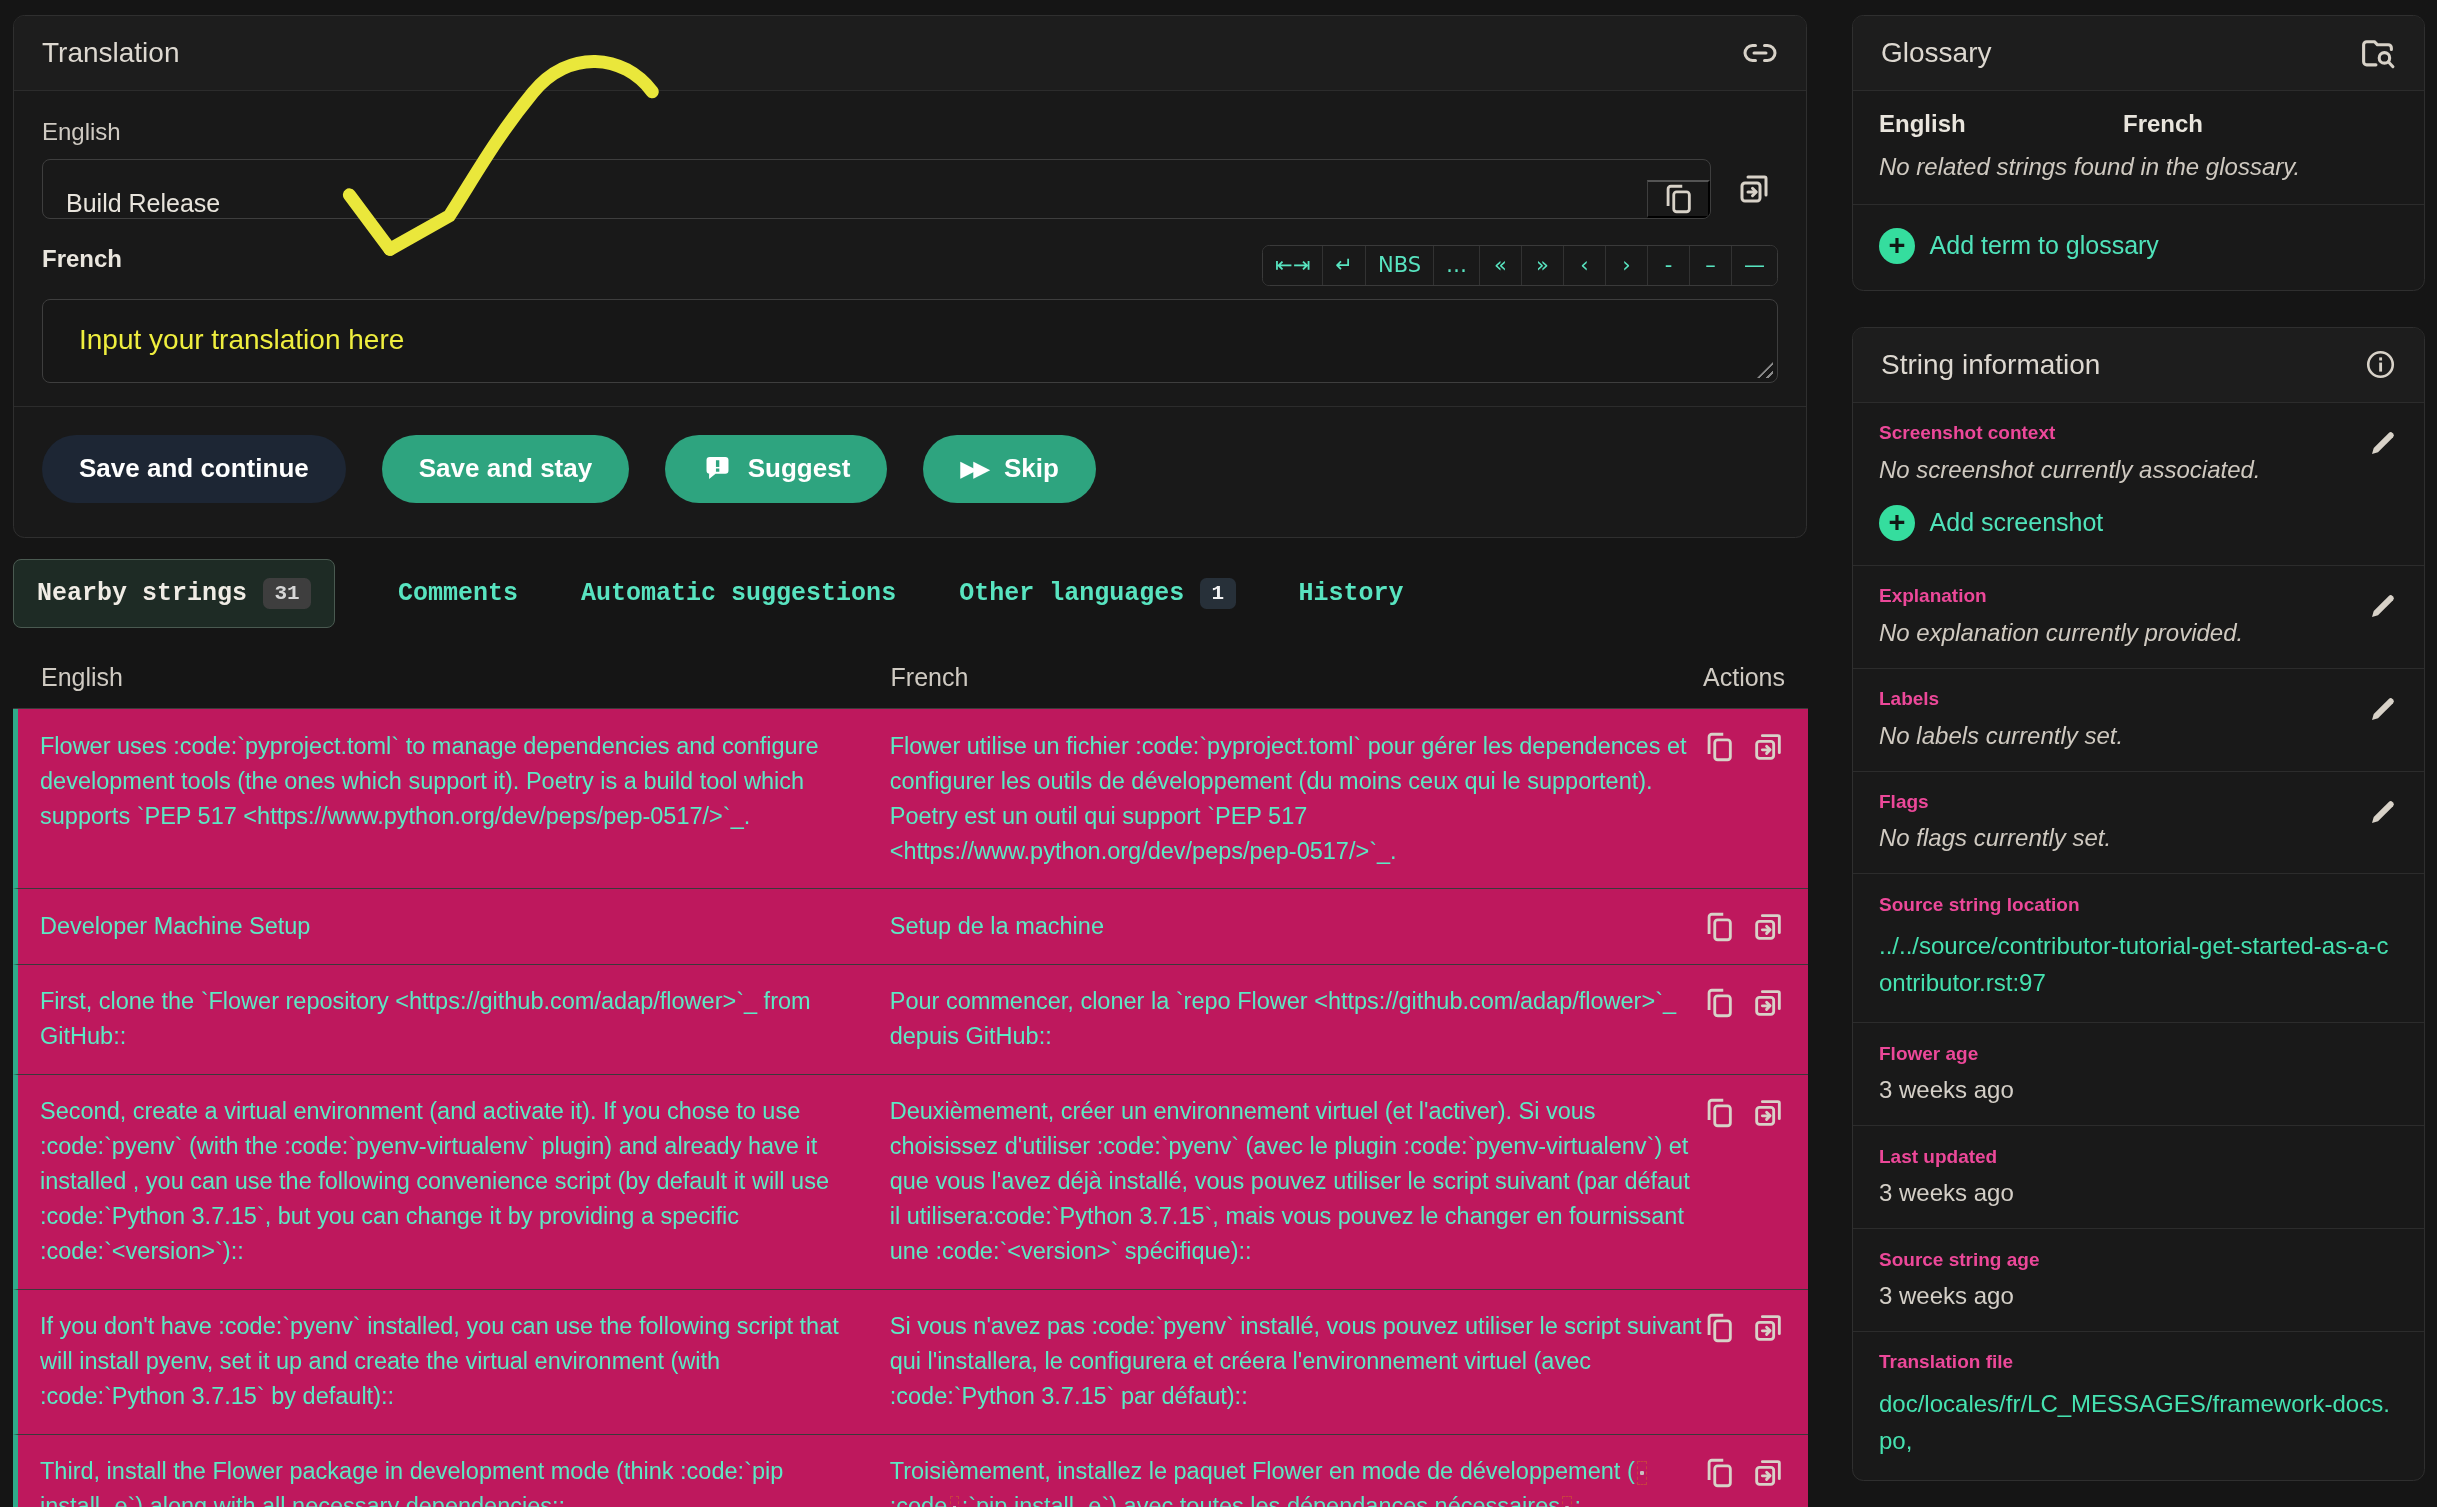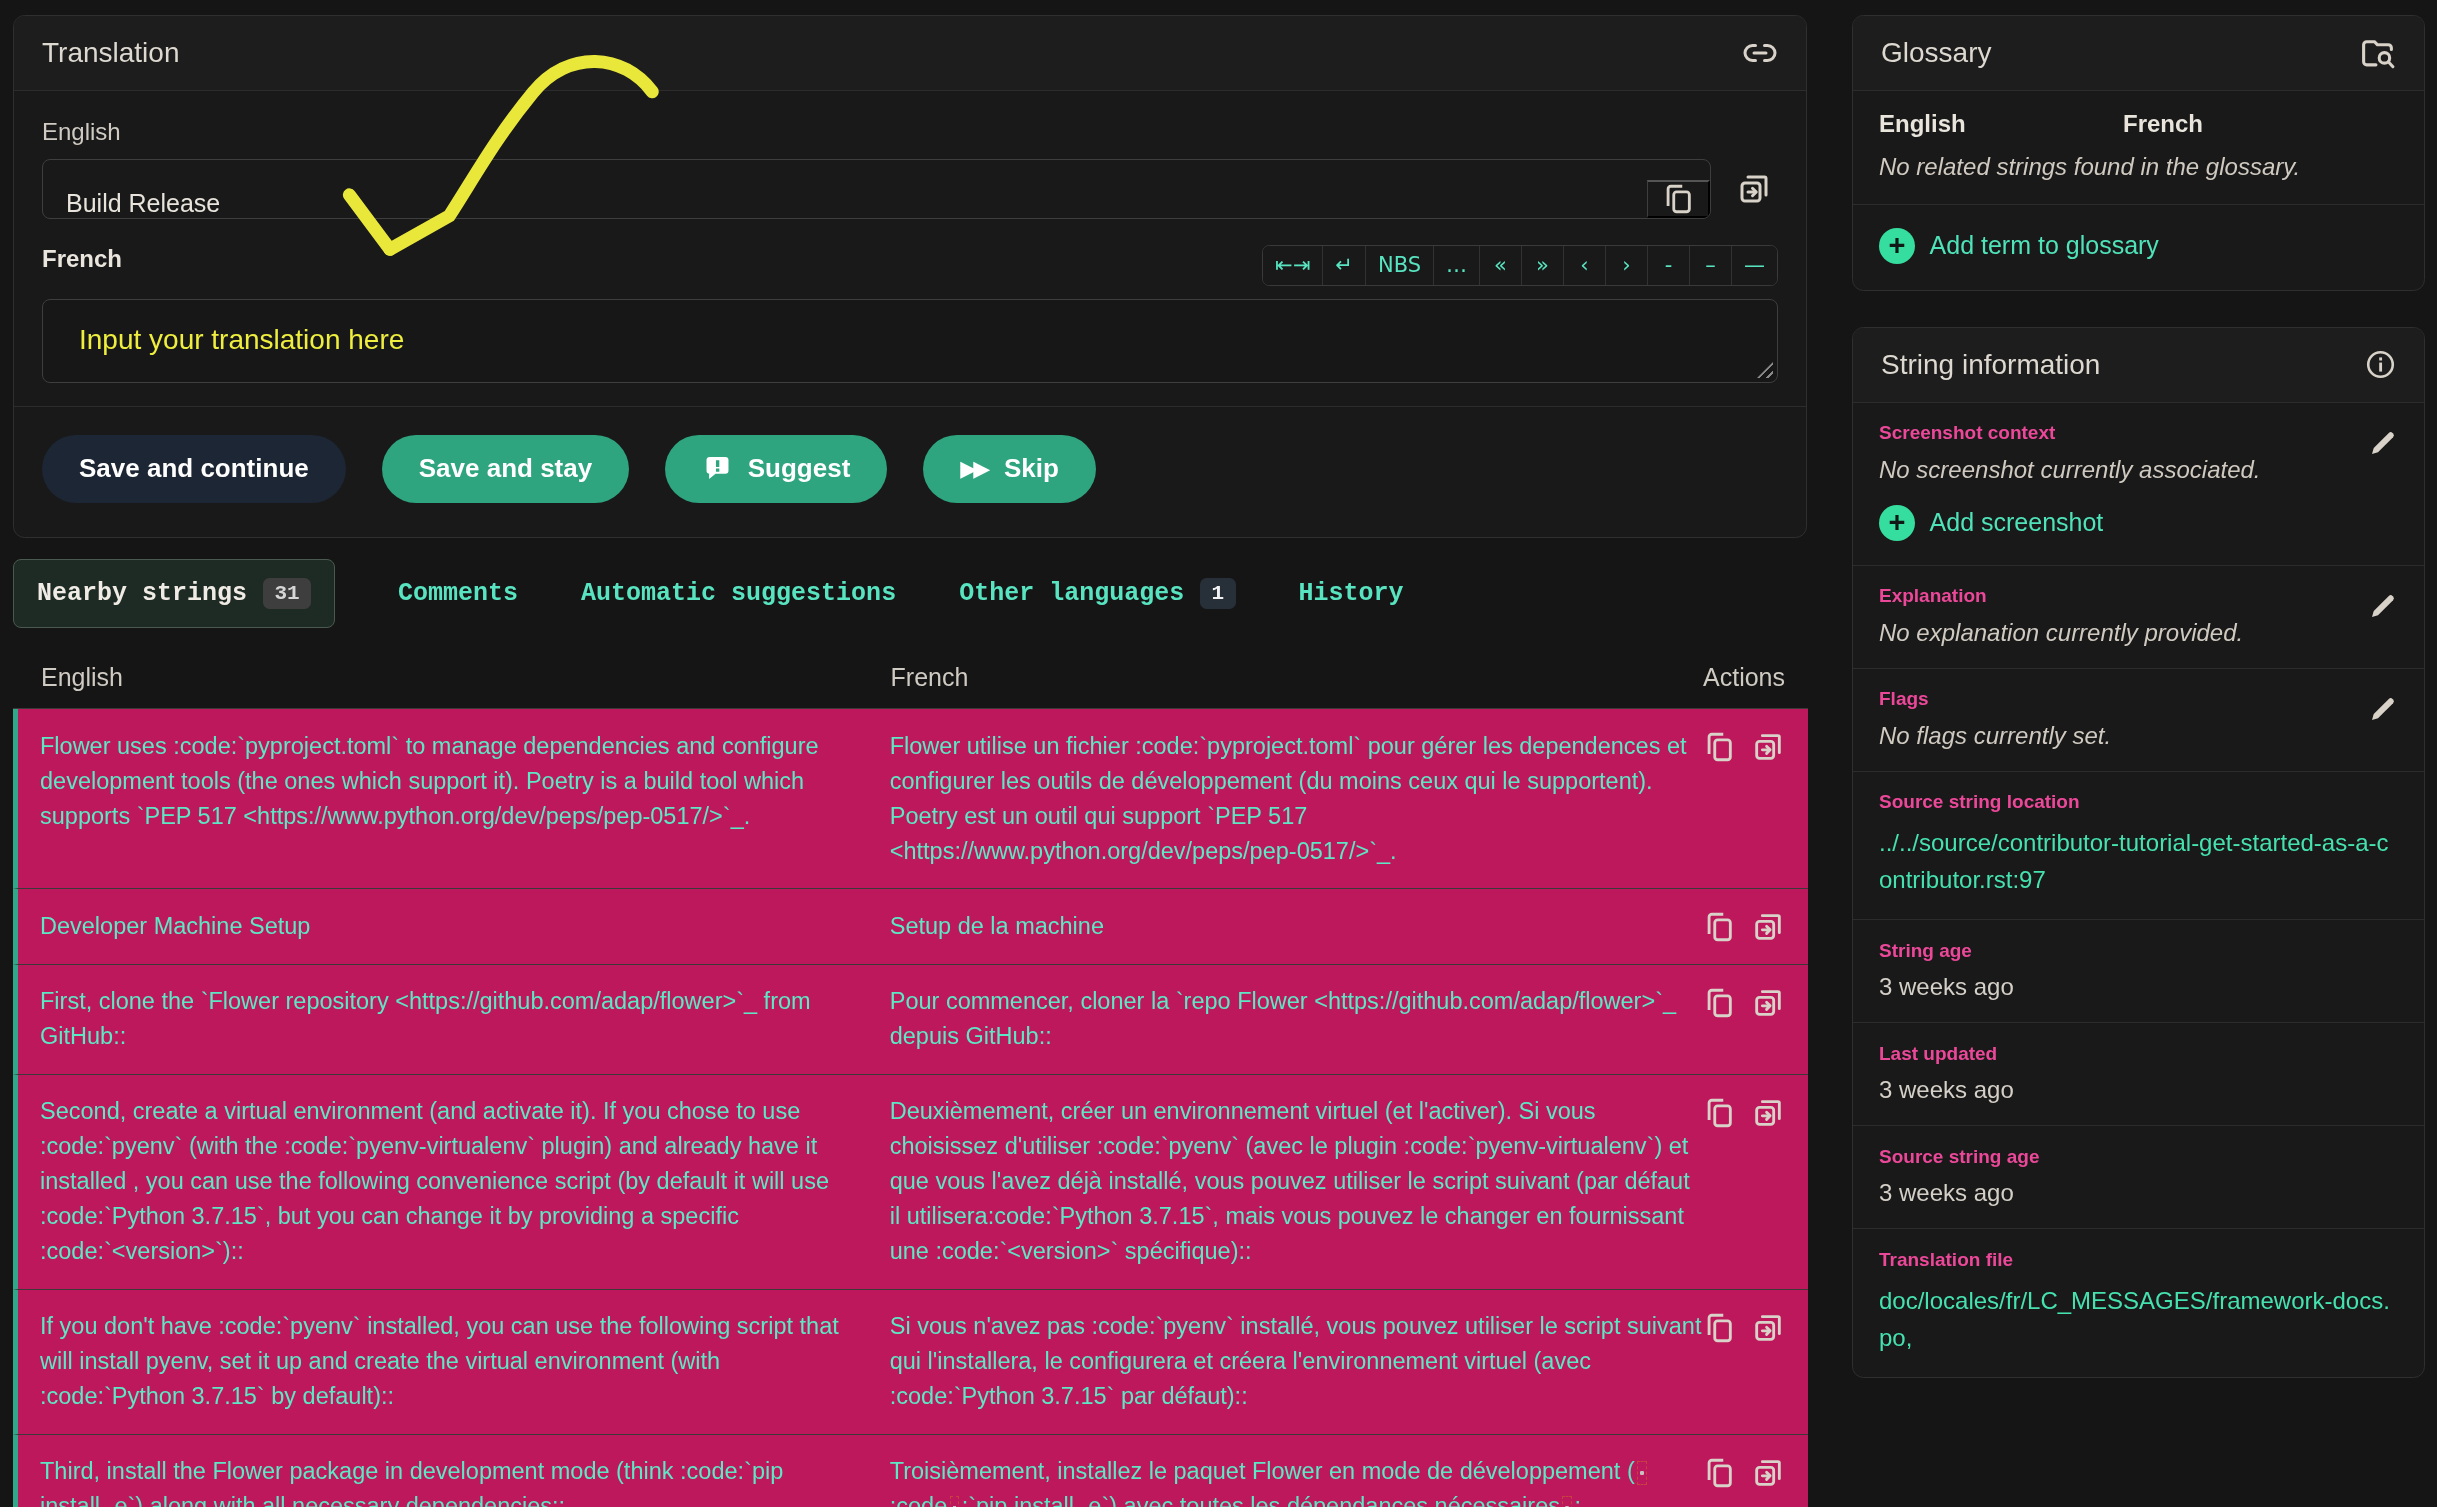--- a/index.html
+++ b/index.html
@@ -477,40 +477,51 @@
       <button class="pencil-btn">
         <span>
           <svg width="32" height="32" viewBox="0 0 24 24">
               <path d="M3 21l1.3-4.5L15.6 5.2a2 2 0 0 1 2.8 0l.4.4a2 2 0 0 1 0 2.8L7.5 19.7 3 21z" fill="#d8d2c8"></path>
             </svg>
         </span>
       </button>
       <div class="si-empty">No explanation currently provided.</div>
     </div>
 
-
-    <div class="si-section">
-      <div class="si-title">Flags</div>
+    <div class="si-section">
+      <div class="si-title">Labels</div>
       <button class="pencil-btn">
         <span>
           <svg width="32" height="32" viewBox="0 0 24 24">
               <path d="M3 21l1.3-4.5L15.6 5.2a2 2 0 0 1 2.8 0l.4.4a2 2 0 0 1 0 2.8L7.5 19.7 3 21z" fill="#d8d2c8"></path>
             </svg>
         </span>
       </button>
+      <div class="si-empty">No labels currently set.</div>
+    </div>
+
+    <div class="si-section">
+      <div class="si-title">Flags</div>
+      <button class="pencil-btn">
+        <span>
+          <svg width="32" height="32" viewBox="0 0 24 24">
+              <path d="M3 21l1.3-4.5L15.6 5.2a2 2 0 0 1 2.8 0l.4.4a2 2 0 0 1 0 2.8L7.5 19.7 3 21z" fill="#d8d2c8"></path>
+            </svg>
+        </span>
+      </button>
       <div class="si-empty">No flags currently set.</div>
     </div>
 
     <div class="si-section">
       <div class="si-title">Source string location</div>
       <div class="si-link">../../source/contributor-tutorial-get-started-as-a-contributor.rst:97</div>
     </div>
 
     <div class="si-section">
-      <div class="si-title">String age</div>
+      <div class="si-title">Flower age</div>
       <div class="si-value">3 weeks ago</div>
     </div>
 
     <div class="si-section">
       <div class="si-title">Last updated</div>
       <div class="si-value">3 weeks ago</div>
     </div>
 
     <div class="si-section">
       <div class="si-title">Source string age</div>

